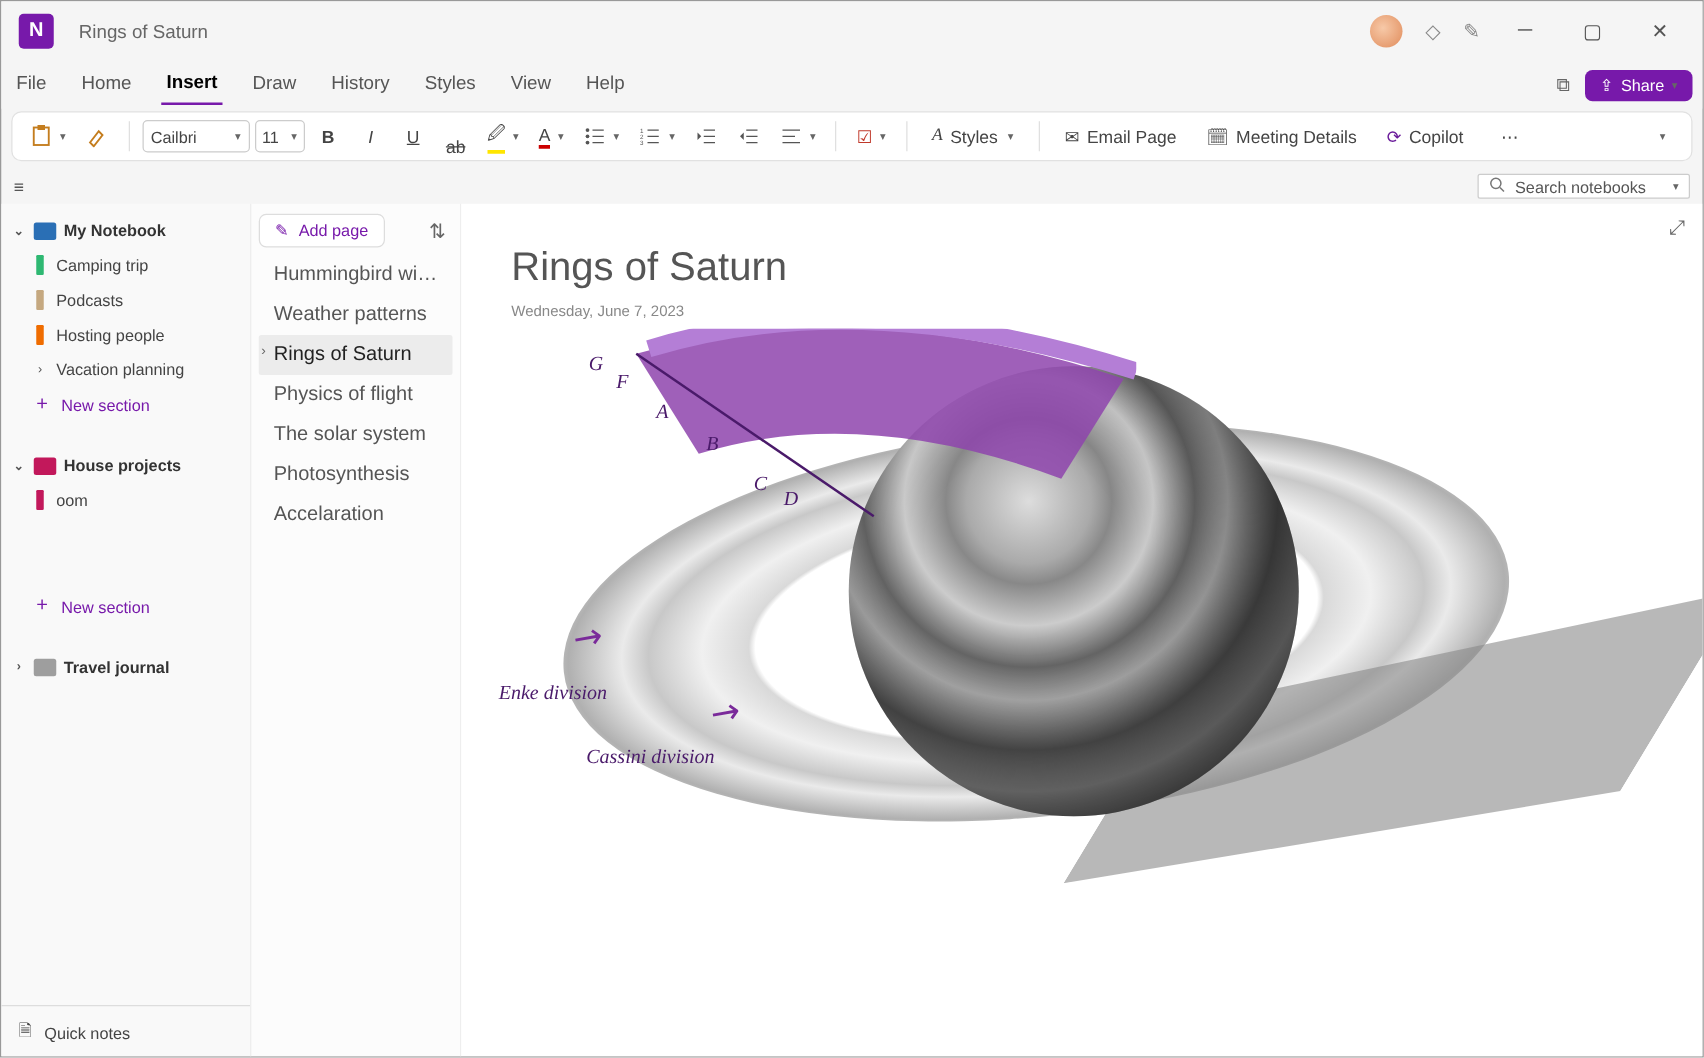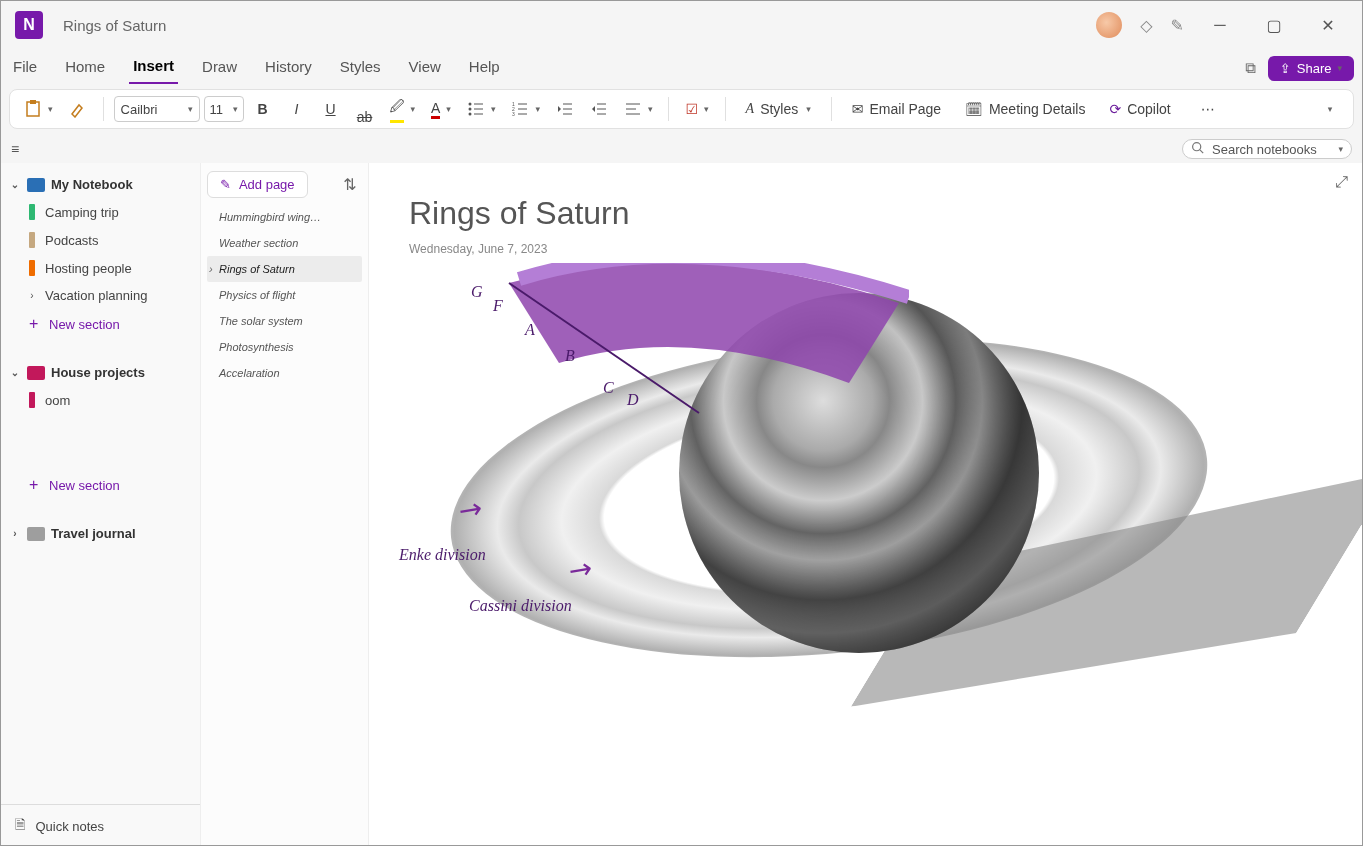--- a/index.html
+++ b/index.html
@@ -29,21 +29,21 @@
 .divider { width:1px; height:24px; background:#e0e0e0; margin:0 6px; }
 .font-name { width:86px; height:26px; border:1px solid #ccc; border-radius:4px; padding:0 6px; font-size:13px; display:flex; align-items:center; justify-content:space-between;gap:20px; }
 .font-size { width:40px; height:26px; border:1px solid #ccc; border-radius:4px; padding:0 5px; font-size:13px; display:flex; align-items:center; justify-content:space-between; }
 .icon-sq { width:18px; height:18px; }
 .caret { font-size:9px; color:#666; }
 .label-btn { gap:6px; padding:0 10px; }
 
 
 .subbar { height:28px; display:flex; align-items:center; padding:0 10px; }
 .hamburger { font-size:14px; color:#555; }
-.search-notebooks { margin-left:auto; width:170px; height:20px; border:1px solid #ccc; border-radius:12px; background:#fff; display:flex; align-items:center; padding:0 8px; font-size:13px; color:#555; gap:8px; }
+.search-notebooks { margin-left:auto; width:170px; height:20px; border:1px solid #ccc; border-radius:2px; background:#fff; display:flex; align-items:center; padding:0 8px; font-size:13px; color:#555; gap:8px; }
 
 
 .main { display:flex; height: calc(846px - 48px - 38px - 48px - 28px); }
 
 
 .sidebar { width:200px; border-right:1px solid #eee; background:#f9f9f9; position:relative; display:flex; flex-direction:column; }
 .nb-group { padding-top:8px; }
 .nb-header { display:flex; align-items:center; gap:6px; padding:6px 8px; font-size:13px; font-weight:600; color:#333; }
 .chev { font-size:10px; color:#555; width:12px; text-align:center; }
 .nb-icon { width:18px; height:14px; border-radius:2px; }
@@ -54,21 +54,21 @@
 .plus { color:#7719aa; font-size:16px; font-weight:300; width:12px; }
 .tooltip { position:absolute; top:455px; left:4px; width:192px; background:#7719aa; color:#fff; font-size:13px; text-align:center; padding:10px 8px; border-radius:2px; }
 .tooltip::before { content:""; position:absolute; top:-16px; left:36px; border:8px solid transparent; border-bottom-color:#7719aa; }
 .quick-notes { margin-top:auto; border-top:1px solid #ddd; padding:10px 14px; font-size:13px; color:#444; display:flex; gap:10px; align-items:center; }
 
 
 .pagelist { width:168px; border-right:1px solid #eee; background:#fcfcfc; padding:8px 6px; }
 .addpage-row { display:flex; align-items:center; gap:8px; margin-bottom:6px; }
 .addpage { border:1px solid #ddd; border-radius:6px; padding:5px 12px; color:#7719aa; font-size:13px; display:flex; gap:8px; align-items:center; background:#fff; }
 .sort-btn { margin-left:auto; width:24px; height:24px; display:flex; align-items:center; justify-content:center; color:#666; }
-.page { padding:7px 12px; font-size:11px; color:#555; border-radius:2px; white-space:nowrap; overflow:hidden; text-overflow:ellipsis;font-style:italic; }
+.page { padding:7px 12px; font-size:16px; color:#555; border-radius:2px; white-space:nowrap; overflow:hidden; text-overflow:ellipsis; }
 .page.selected { background:#ececec; color:#222; position:relative; }
 .page.selected::before { content:"›"; position:absolute; left:2px; font-size:11px; color:#666; }
 
 
 .canvas { flex:1; background:#fff; padding:32px 40px; position:relative; overflow:hidden; }
 .page-title { font-size:32px; font-weight:400; color:#555; margin-bottom:10px; }
 .page-date { font-size:12px; color:#888; }
 .expand-btn { position:absolute; top:10px; right:14px; color:#666; }
 .saturn-wrap { position:absolute; left:40px; top:120px; width:780px; height:440px; }
 
@@ -303,21 +303,21 @@
 
   <div class="pagelist">
     <div class="addpage-row">
       <div class="addpage">
         <span style="color:#7719aa;">✎</span>
         <span>Add page</span>
       </div>
       <div class="sort-btn">⇅</div>
     </div>
     <div class="page">Hummingbird wing…</div>
-    <div class="page">Weather section</div>
+    <div class="page">Weather patterns</div>
     <div class="page selected">Rings of Saturn</div>
     <div class="page">Physics of flight</div>
     <div class="page">The solar system</div>
     <div class="page">Photosynthesis</div>
     <div class="page">Accelaration</div>
   </div>
 
   <div class="canvas">
     <div class="expand-btn">⤢</div>
     <div class="page-title">Rings of Saturn</div>

